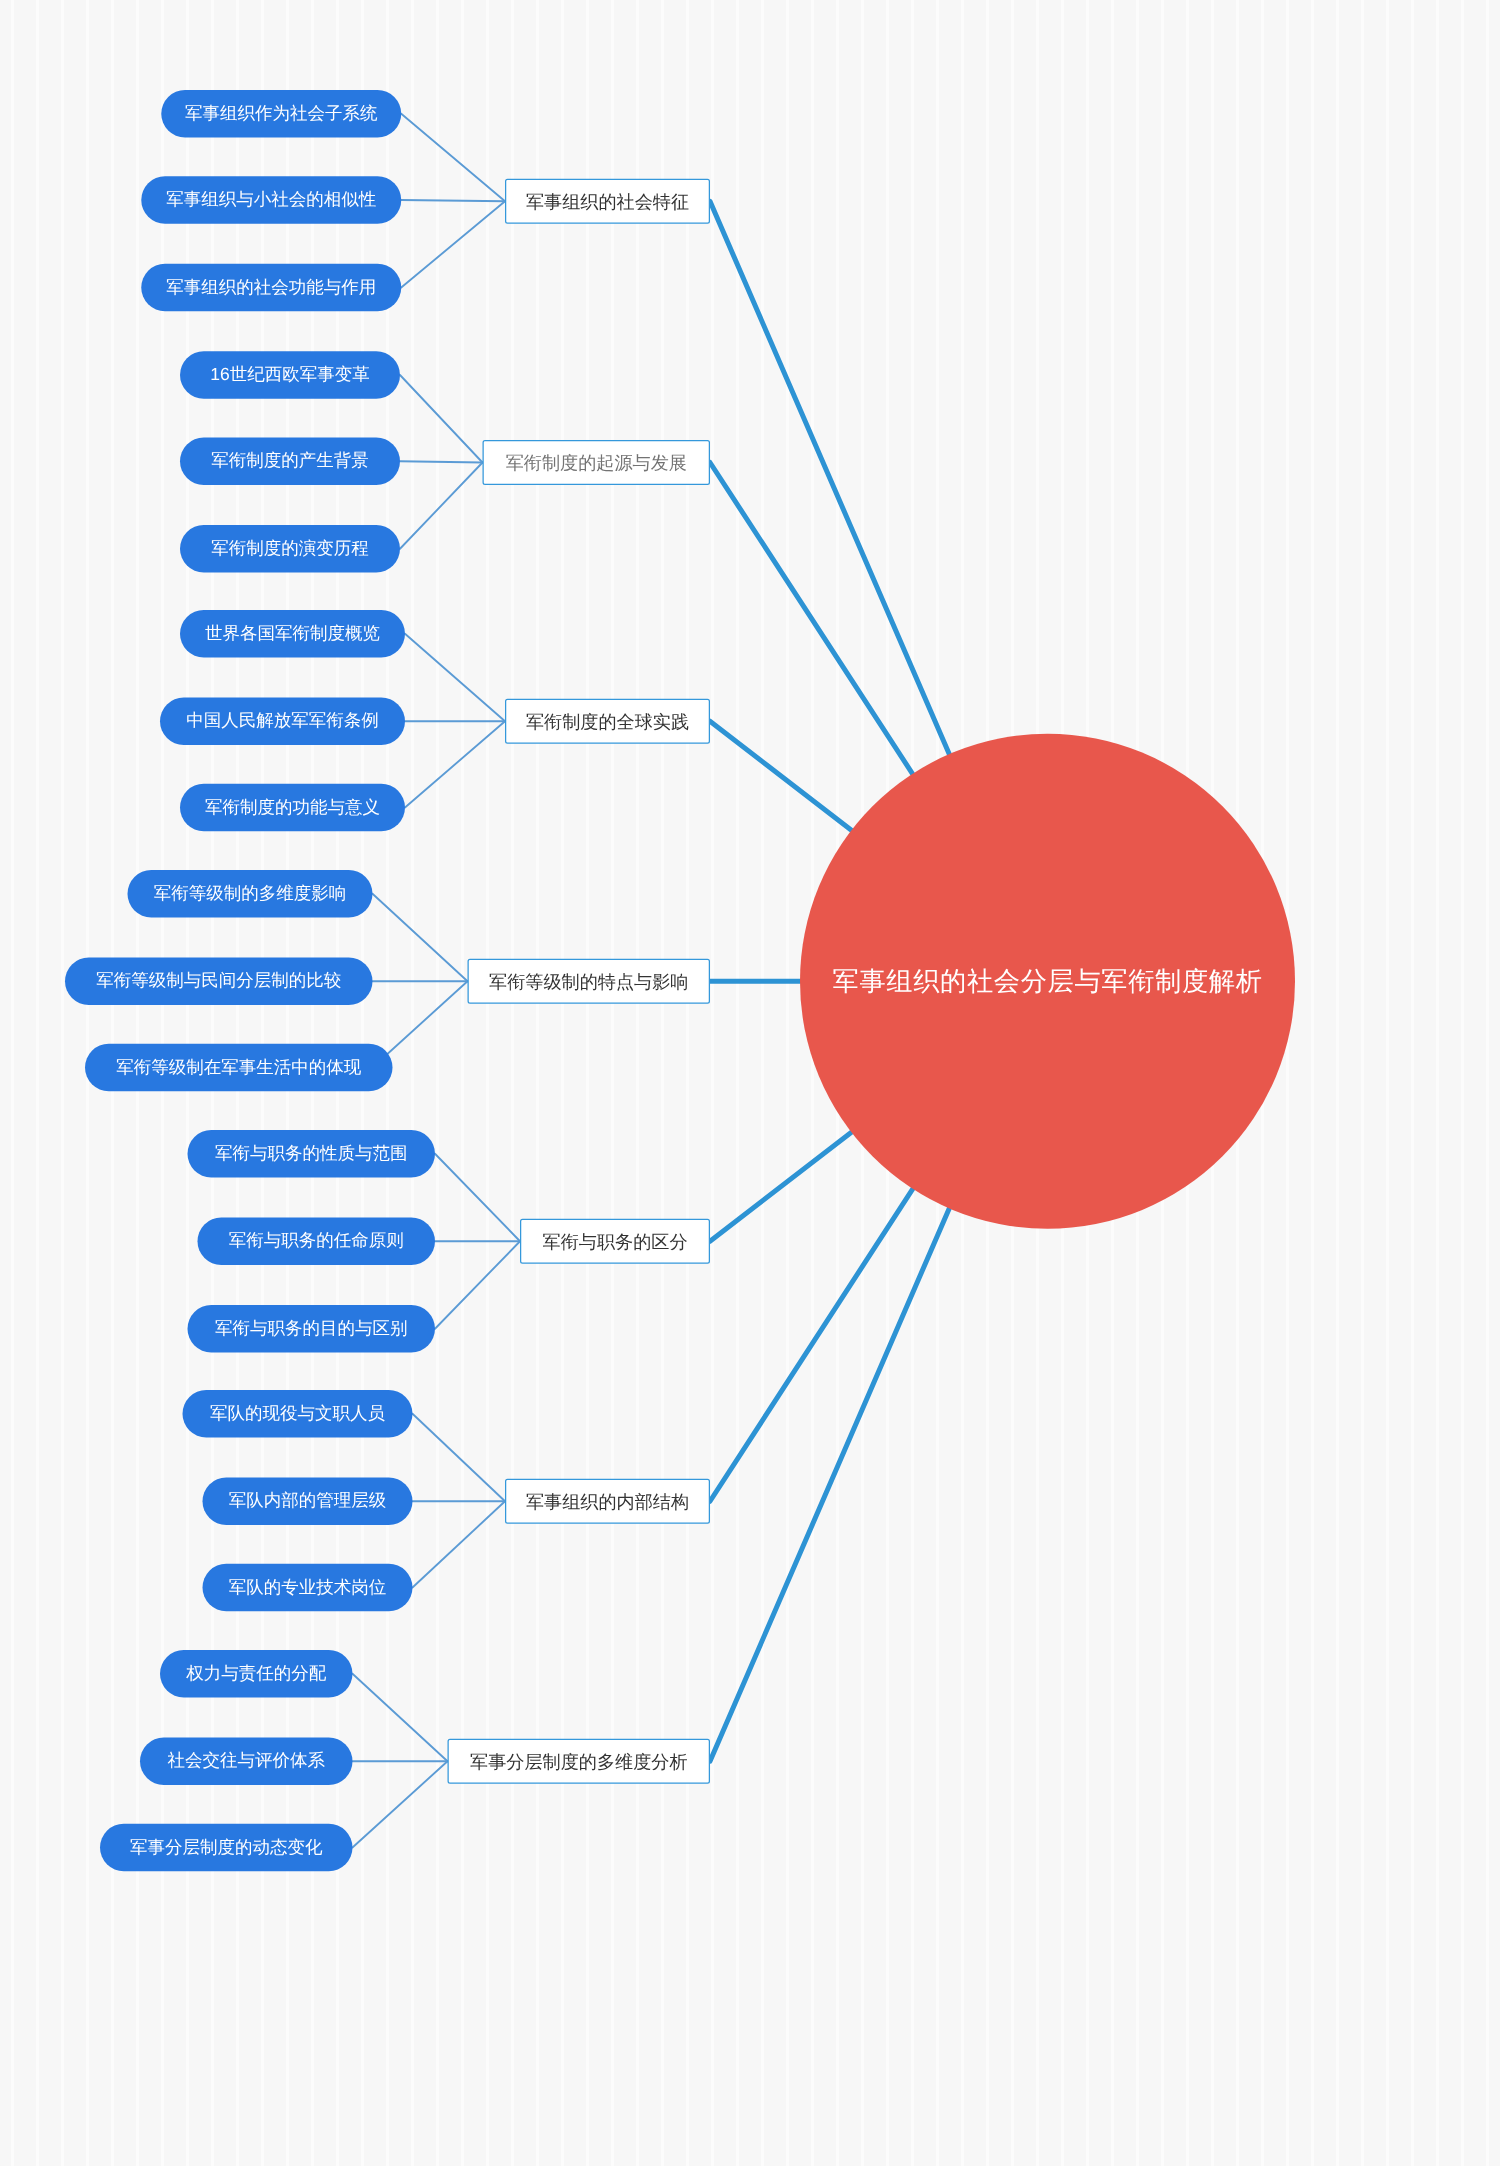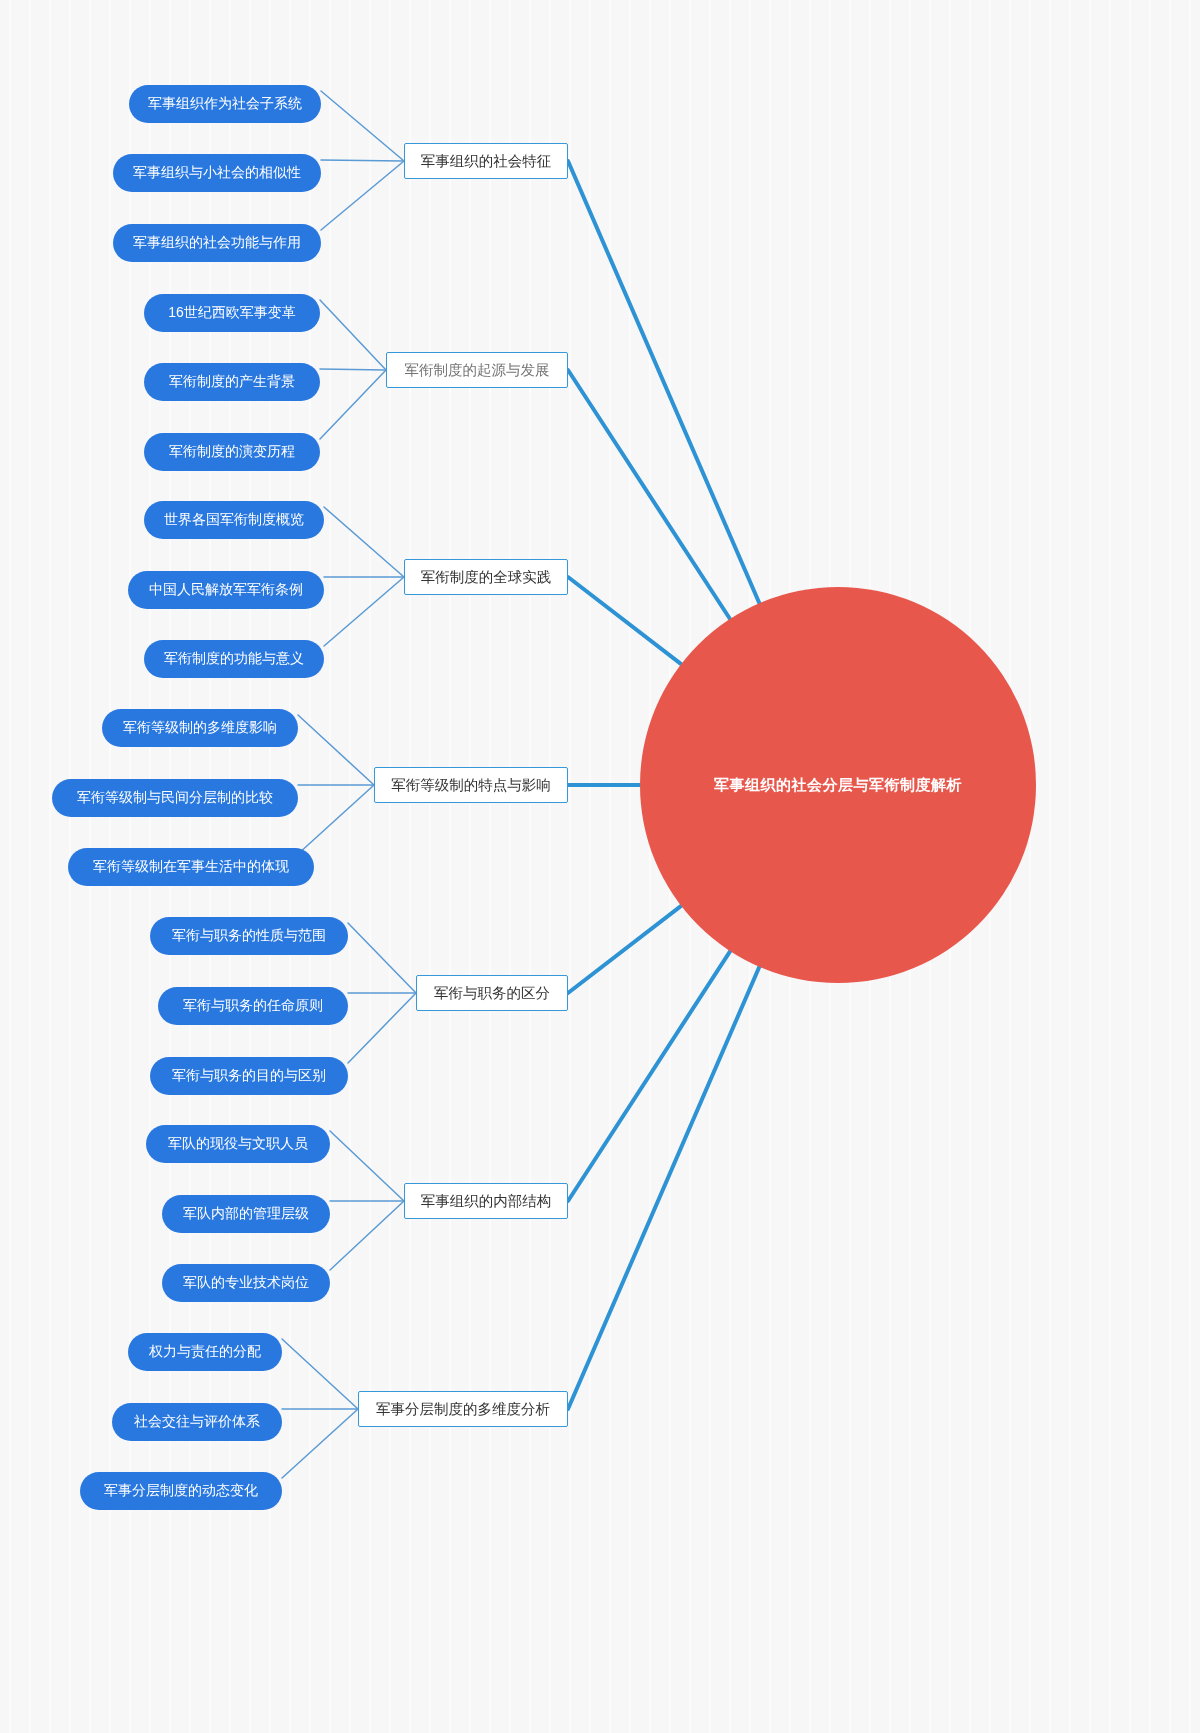--- a/index.html
+++ b/index.html
@@ -32,40 +32,38 @@
     position: absolute;
     box-sizing: border-box;
     display: flex;
     align-items: center;
     justify-content: center;
     white-space: nowrap;
   }
   .root-node {
     border-radius: 50%;
     color: #ffffff;
-    font-size: 15px;
+    font-size: 21px;
     letter-spacing: 0.5px;
-    font-weight: bold;
   }
   .branch-node {
     background: #ffffff;
     border: 1.6px solid #3498db;
     color: #333333;
     font-size: 14.5px;
     border-radius: 2px;
     padding: 0 12px;
   }
   .leaf-node {
     background: #2878e0;
     color: #ffffff;
     font-size: 14px;
     border-radius: 999px;
     padding: 0 18px;
     height: 38px;
-    margin-top: 13px;
   }
 </style>
 </head>
 <body>
 
 <div id="canvas">
   <svg id="edges">
       <line x1="568" y1="161" x2="759.3718095270824" y2="603.2815153514795" stroke="#2d93d4" stroke-width="4" stroke-linecap="round"></line>
       <line x1="568" y1="370" x2="730.0220318239747" y2="619.0338637294425" stroke="#2d93d4" stroke-width="4" stroke-linecap="round"></line>
       <line x1="568" y1="577" x2="681.1468750945537" y2="664.1650000728413" stroke="#2d93d4" stroke-width="4" stroke-linecap="round"></line>

